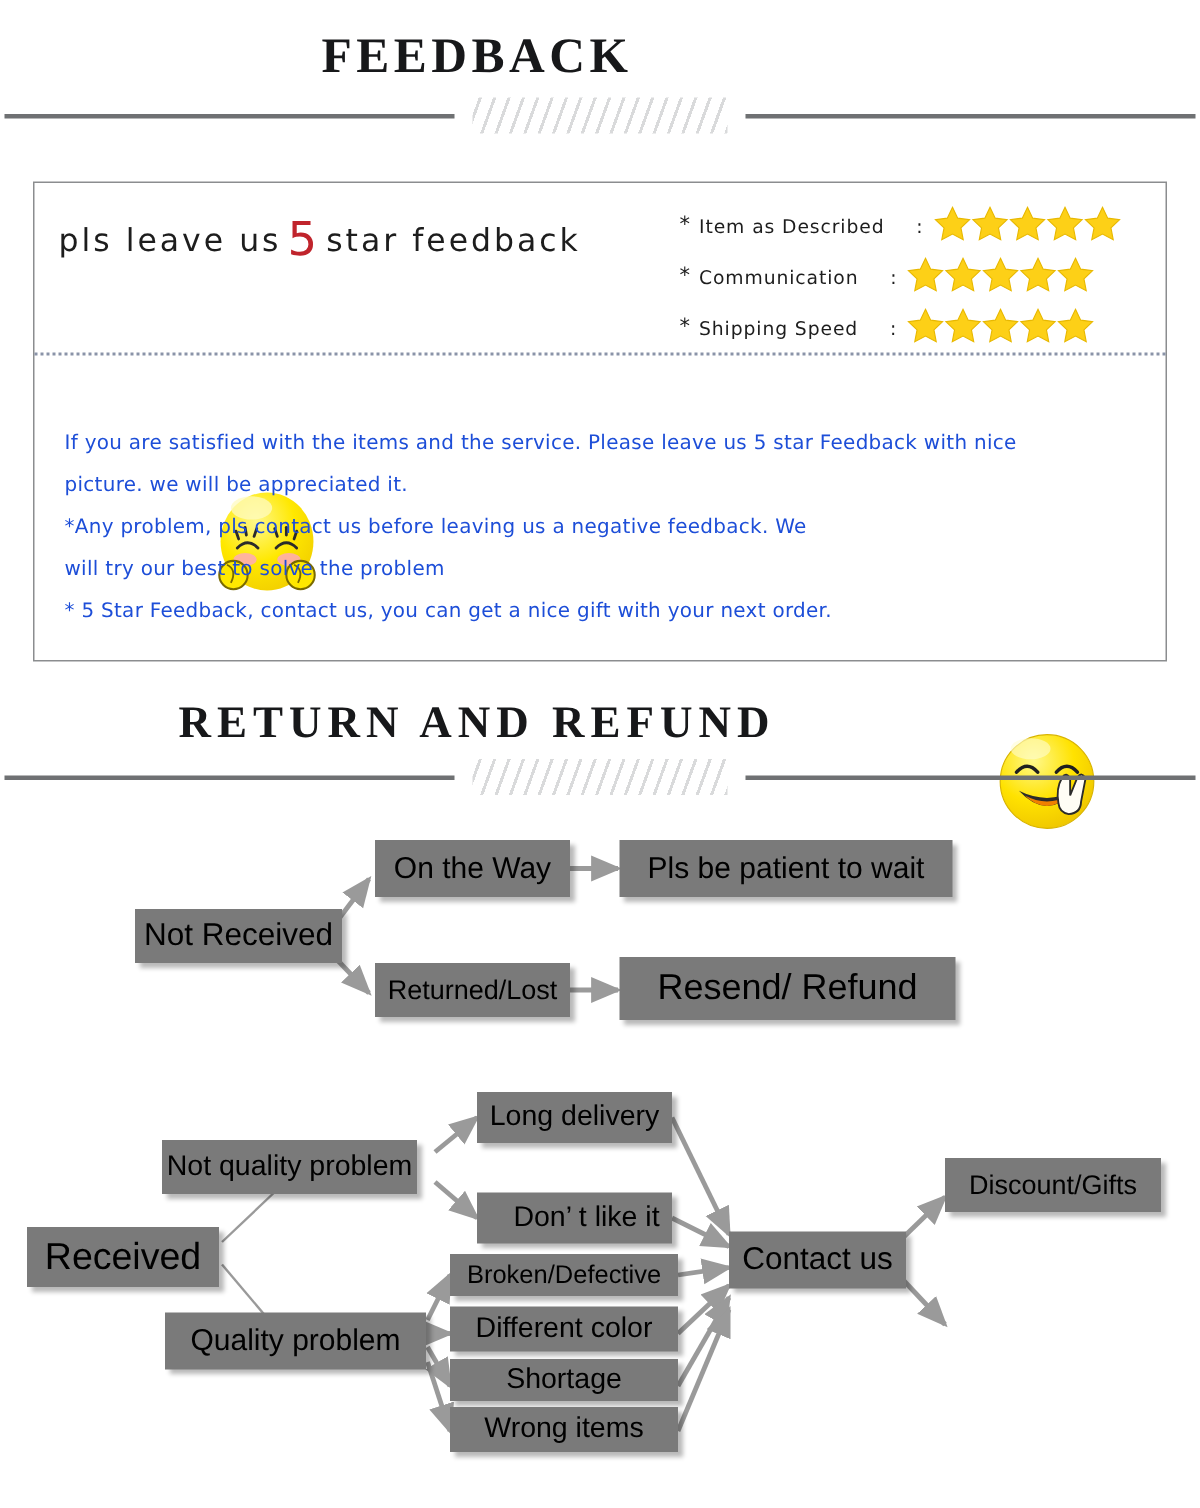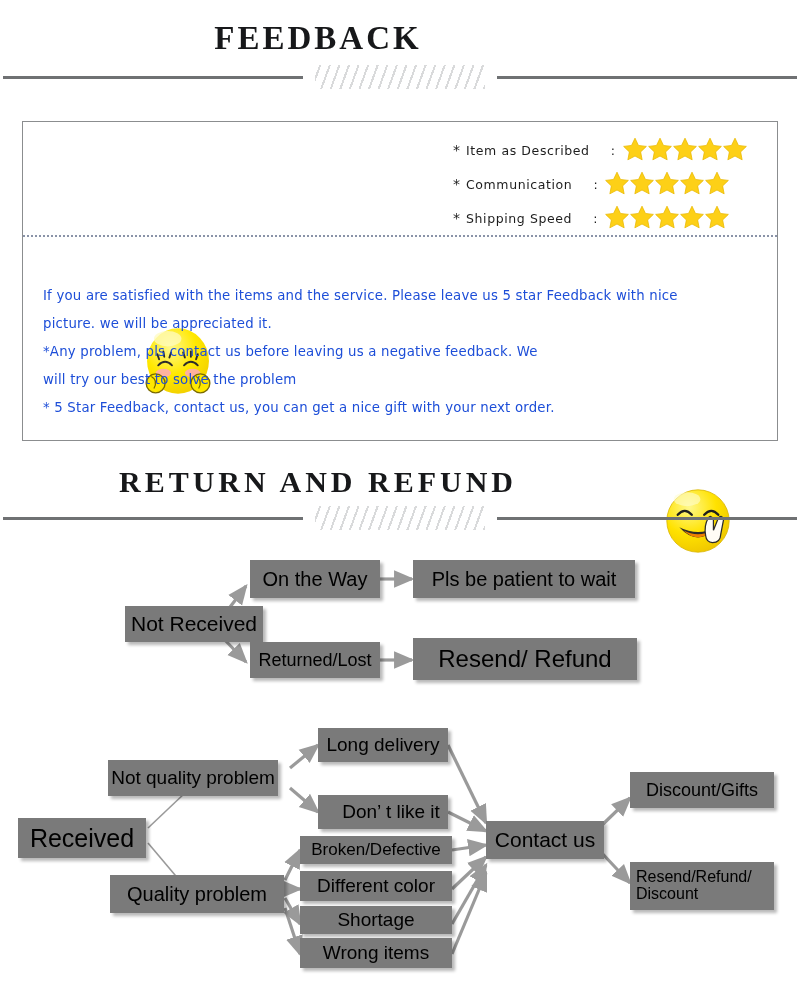--- a/index.html
+++ b/index.html
@@ -118,20 +118,23 @@
   <div class="sec-title" id="feedback-title">FEEDBACK</div>
 
   <div class="divider" id="feedback-divider">
     <div class="bar left"></div>
     <div class="hatch"></div>
     <div class="bar right"></div>
   </div>
 
   <div id="feedback-panel">
 
+    <div class="headline">
+      <span>pls leave us</span><span class="five">5</span><span>star feedback</span>
+    </div>
 
     <div id="ratings">
 
       <div class="rate-row">
         <span class="ast">*</span>
         <span class="lbl">Item as Described</span>
         <span class="colon">:</span>
         <span class="stars">
           <svg width="26" height="26" viewBox="0 0 24 24">
               <polygon points="12,2 15.2,8.7 22.5,9.6 17.2,14.7 18.6,22 12,18.5 5.4,22 6.8,14.7 1.5,9.6 8.8,8.7" fill="#fdd017" stroke="#e8b800" stroke-width="0.7"></polygon>
@@ -293,21 +296,21 @@
         <path d="M452,310 L486,305"></path>
         <path d="M452,349 L486,317"></path>
         <path d="M452,384 L486,325"></path>
         <path d="M452,414 L486,333"></path>
 
         <path d="M599,288 L630,258"></path>
         <path d="M599,310 L630,343"></path>
       </g>
     </svg>
 
-    <div class="node" style="left:90px; top:605px; width:138px; height:36px; font-size:21px; top:66px;margin-left:35px;">
+    <div class="node" style="left:90px; top:605px; width:138px; height:36px; font-size:21px; top:66px;">
       <span>Not Received</span>
     </div>
     <div class="node" style="left:250px; top:20px; width:130px; height:38px; font-size:20px;">
       <span>On the Way</span>
     </div>
     <div class="node" style="left:413px; top:20px; width:222px; height:38px; font-size:20px;">
       <span>Pls be patient to wait</span>
     </div>
     <div class="node" style="left:250px; top:102px; width:130px; height:36px; font-size:18px;">
       <span>Returned/Lost</span>
@@ -344,19 +347,15 @@
     <div class="node" style="left:300px; top:398px; width:152px; height:30px; font-size:19px;">
       <span>Wrong items</span>
     </div>
 
     <div class="node" style="left:486px; top:281px; width:118px; height:38px; font-size:21px;">
       <span>Contact us</span>
     </div>
     <div class="node" style="left:630px; top:232px; width:144px; height:36px; font-size:18px;">
       <span>Discount/Gifts</span>
     </div>
-    <div class="node two-line" style="left:630px; top:322px; width:144px; height:48px; font-size:16px;">
-      <span>Resend/Refund/</span>
-      <span>Discount</span>
-    </div>
   </div>
 
 </div>
 
 </body></html>

